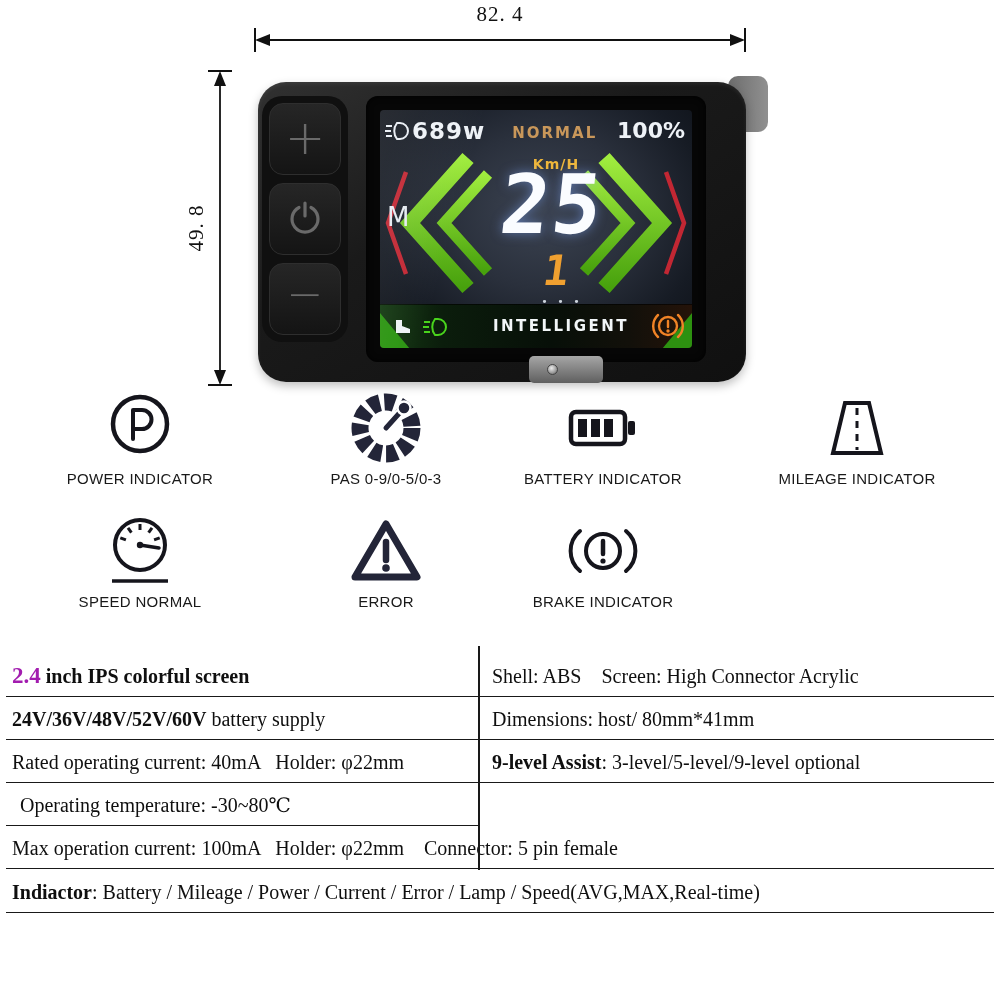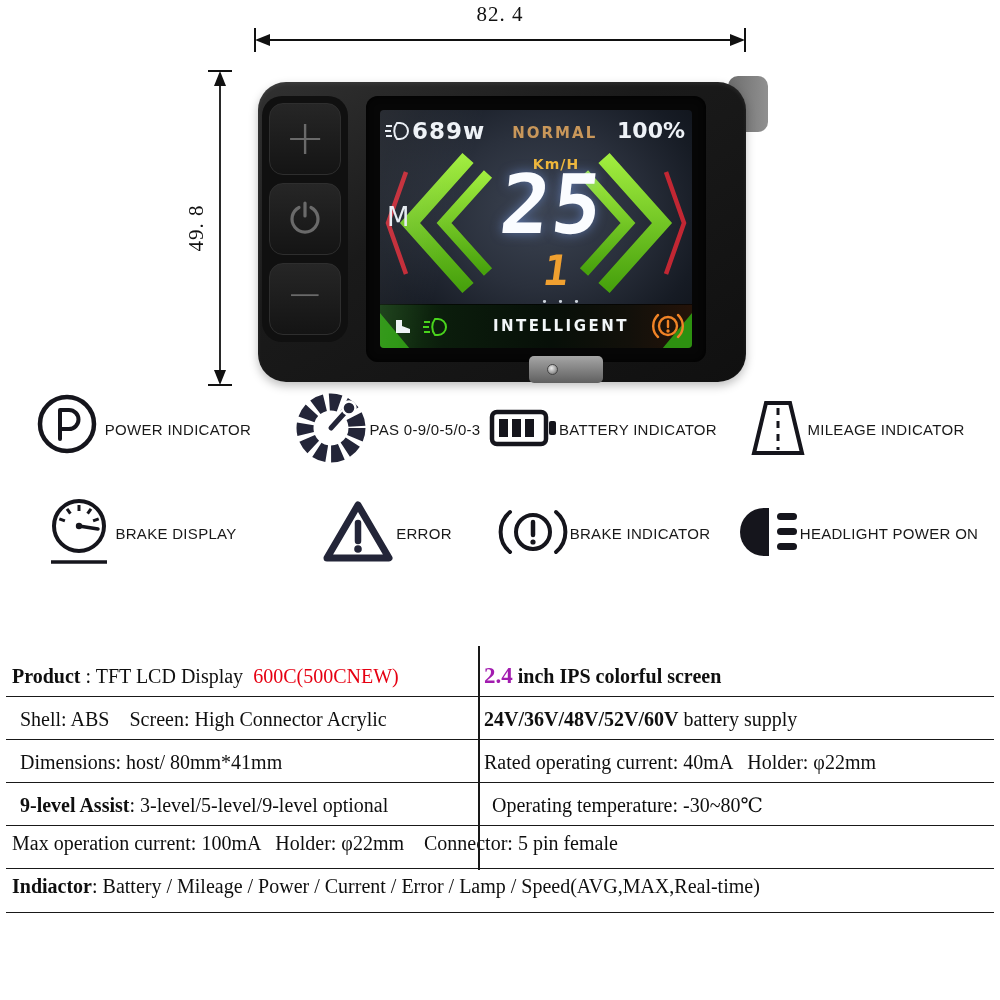--- a/index.html
+++ b/index.html
@@ -65,33 +65,33 @@
           background:linear-gradient(90deg,#143a12 0%,#0b1d0c 20%,#070f08 55%,
                      #12100a 80%,#251309 100%); }
   .brand { position:absolute; left:58%; bottom:13px; transform:translateX(-50%);
            font-size:15px; font-weight:bold; letter-spacing:2.5px; color:#f2f6f8; z-index:17; }
   .bbar .abs { z-index:17; }
 
   
   .features { left:0; top:388px; width:1000px; display:grid;
               grid-template-columns:280px 212px 222px 286px; justify-items:center;
               row-gap:24px; z-index:2; }
-  .feature { display:flex; flex-direction:row; align-items:center; }
+  .feature { display:flex; flex-direction:column; align-items:center; }
   .icon-box { height:80px; display:flex; align-items:center; justify-content:center; }
   .f-label { font-family:"Liberation Sans","DejaVu Sans",sans-serif; font-size:15px;
              color:#191919; letter-spacing:.3px; margin-top:2px; white-space:nowrap; }
 
   
   .specs { left:6px; top:654px; width:988px; }
   .sgrid { display:grid; grid-template-columns:472px 516px; }
   .cell { height:43px; border-bottom:1.6px solid #191919; display:flex;
           align-items:flex-end; padding:0 4px 8px 6px; font-size:20px;
           white-space:pre-wrap; }
   .cr { padding-left:14px; }
-  .full { width:100%;align-items:center; }
+  .full { width:100%; }
   .b { font-weight:bold; }
   .red  { color:#e60012; }
   .red2 { color:#a21caf; font-weight:bold; font-size:23px; line-height:1; }
   .vdiv { position:absolute; left:472px; top:-8px; width:1.6px; height:224px; background:#191919; }
 </style>
 </head>
 <body>
 
 <div class="abs dim-label" id="dimh-label">82. 4</div>
 <svg class="abs" style="left:252px;top:26px;" width="496" height="28" viewBox="0 0 496 28">
@@ -253,21 +253,21 @@
         <line x1="16.3" y1="22.8" x2="21.9" y2="24.9" stroke="#15151c" stroke-width="3"></line>
         <line x1="24" y1="12.8" x2="27.4" y2="17.7" stroke="#15151c" stroke-width="3"></line>
         <line x1="36" y1="9" x2="36" y2="15" stroke="#15151c" stroke-width="3"></line>
         <line x1="48" y1="12.8" x2="44.6" y2="17.7" stroke="#15151c" stroke-width="3"></line>
         <line x1="55.7" y1="22.8" x2="50.1" y2="24.9" stroke="#15151c" stroke-width="3"></line>
         <line x1="36" y1="30" x2="55" y2="33" stroke="#15151c" stroke-width="3.5" stroke-linecap="round"></line>
         <circle cx="36" cy="30" r="3.2" fill="#15151c"></circle>
         <line x1="8" y1="66" x2="64" y2="66" stroke="#15151c" stroke-width="3.5"></line>
       </svg>
     </div>
-    <div class="f-label">BRAKE DISPLAY</div>
+    <div class="f-label">SPEED NORMAL</div>
   </div>
 
   <div class="feature">
     <div class="icon-box">
       <svg width="76" height="68" viewBox="0 0 76 68">
         <path d="M38,7 L69,60 L7,60 Z" fill="none" stroke="#232538" stroke-width="7" stroke-linejoin="round"></path>
         <line x1="38" y1="25" x2="38" y2="43" stroke="#232538" stroke-width="6.5" stroke-linecap="round"></line>
         <circle cx="38" cy="51" r="3.8" fill="#232538"></circle>
       </svg>
     </div>
@@ -280,38 +280,24 @@
         <circle cx="37" cy="29" r="17" fill="none" stroke="#15151c" stroke-width="4"></circle>
         <line x1="37" y1="19" x2="37" y2="32" stroke="#15151c" stroke-width="4.5" stroke-linecap="round"></line>
         <circle cx="37" cy="39" r="2.6" fill="#15151c"></circle>
         <path d="M14,9 a26,26 0 0 0 0,40" fill="none" stroke="#15151c" stroke-width="4" stroke-linecap="round"></path>
         <path d="M60,9 a26,26 0 0 1 0,40" fill="none" stroke="#15151c" stroke-width="4" stroke-linecap="round"></path>
       </svg>
     </div>
     <div class="f-label">BRAKE INDICATOR</div>
   </div>
 
-  <div class="feature">
-    <div class="icon-box">
-      <svg width="64" height="54" viewBox="0 0 64 54">
-        <path d="M28,3 h5 v48 h-5 a24,24 0 0 1 0,-48 z" fill="#15151c"></path>
-        <rect x="41" y="8" width="20" height="7" rx="3.5" fill="#15151c"></rect>
-        <rect x="41" y="23" width="20" height="7" rx="3.5" fill="#15151c"></rect>
-        <rect x="41" y="38" width="20" height="7" rx="3.5" fill="#15151c"></rect>
-      </svg>
-    </div>
-    <div class="f-label">HEADLIGHT POWER ON</div>
-  </div>
 </div>
 
 <div class="abs specs">
   <div class="sgrid">
-    <div class="cell cl">
-      <span><span class="b">Product</span><span> : TFT LCD Display  </span><span class="red">600C(500CNEW)</span></span>
-    </div>
 
     <div class="cell cl">
       <span><span class="red2">2.4</span><span class="b"> inch IPS colorful screen</span></span>
     </div>
     <div class="cell cr">
       <span>Shell: ABS    Screen: High Connector Acrylic</span>
     </div>
 
     <div class="cell cl">
       <span><span class="b">24V/36V/48V/52V/60V</span><span> battery supply</span></span>

